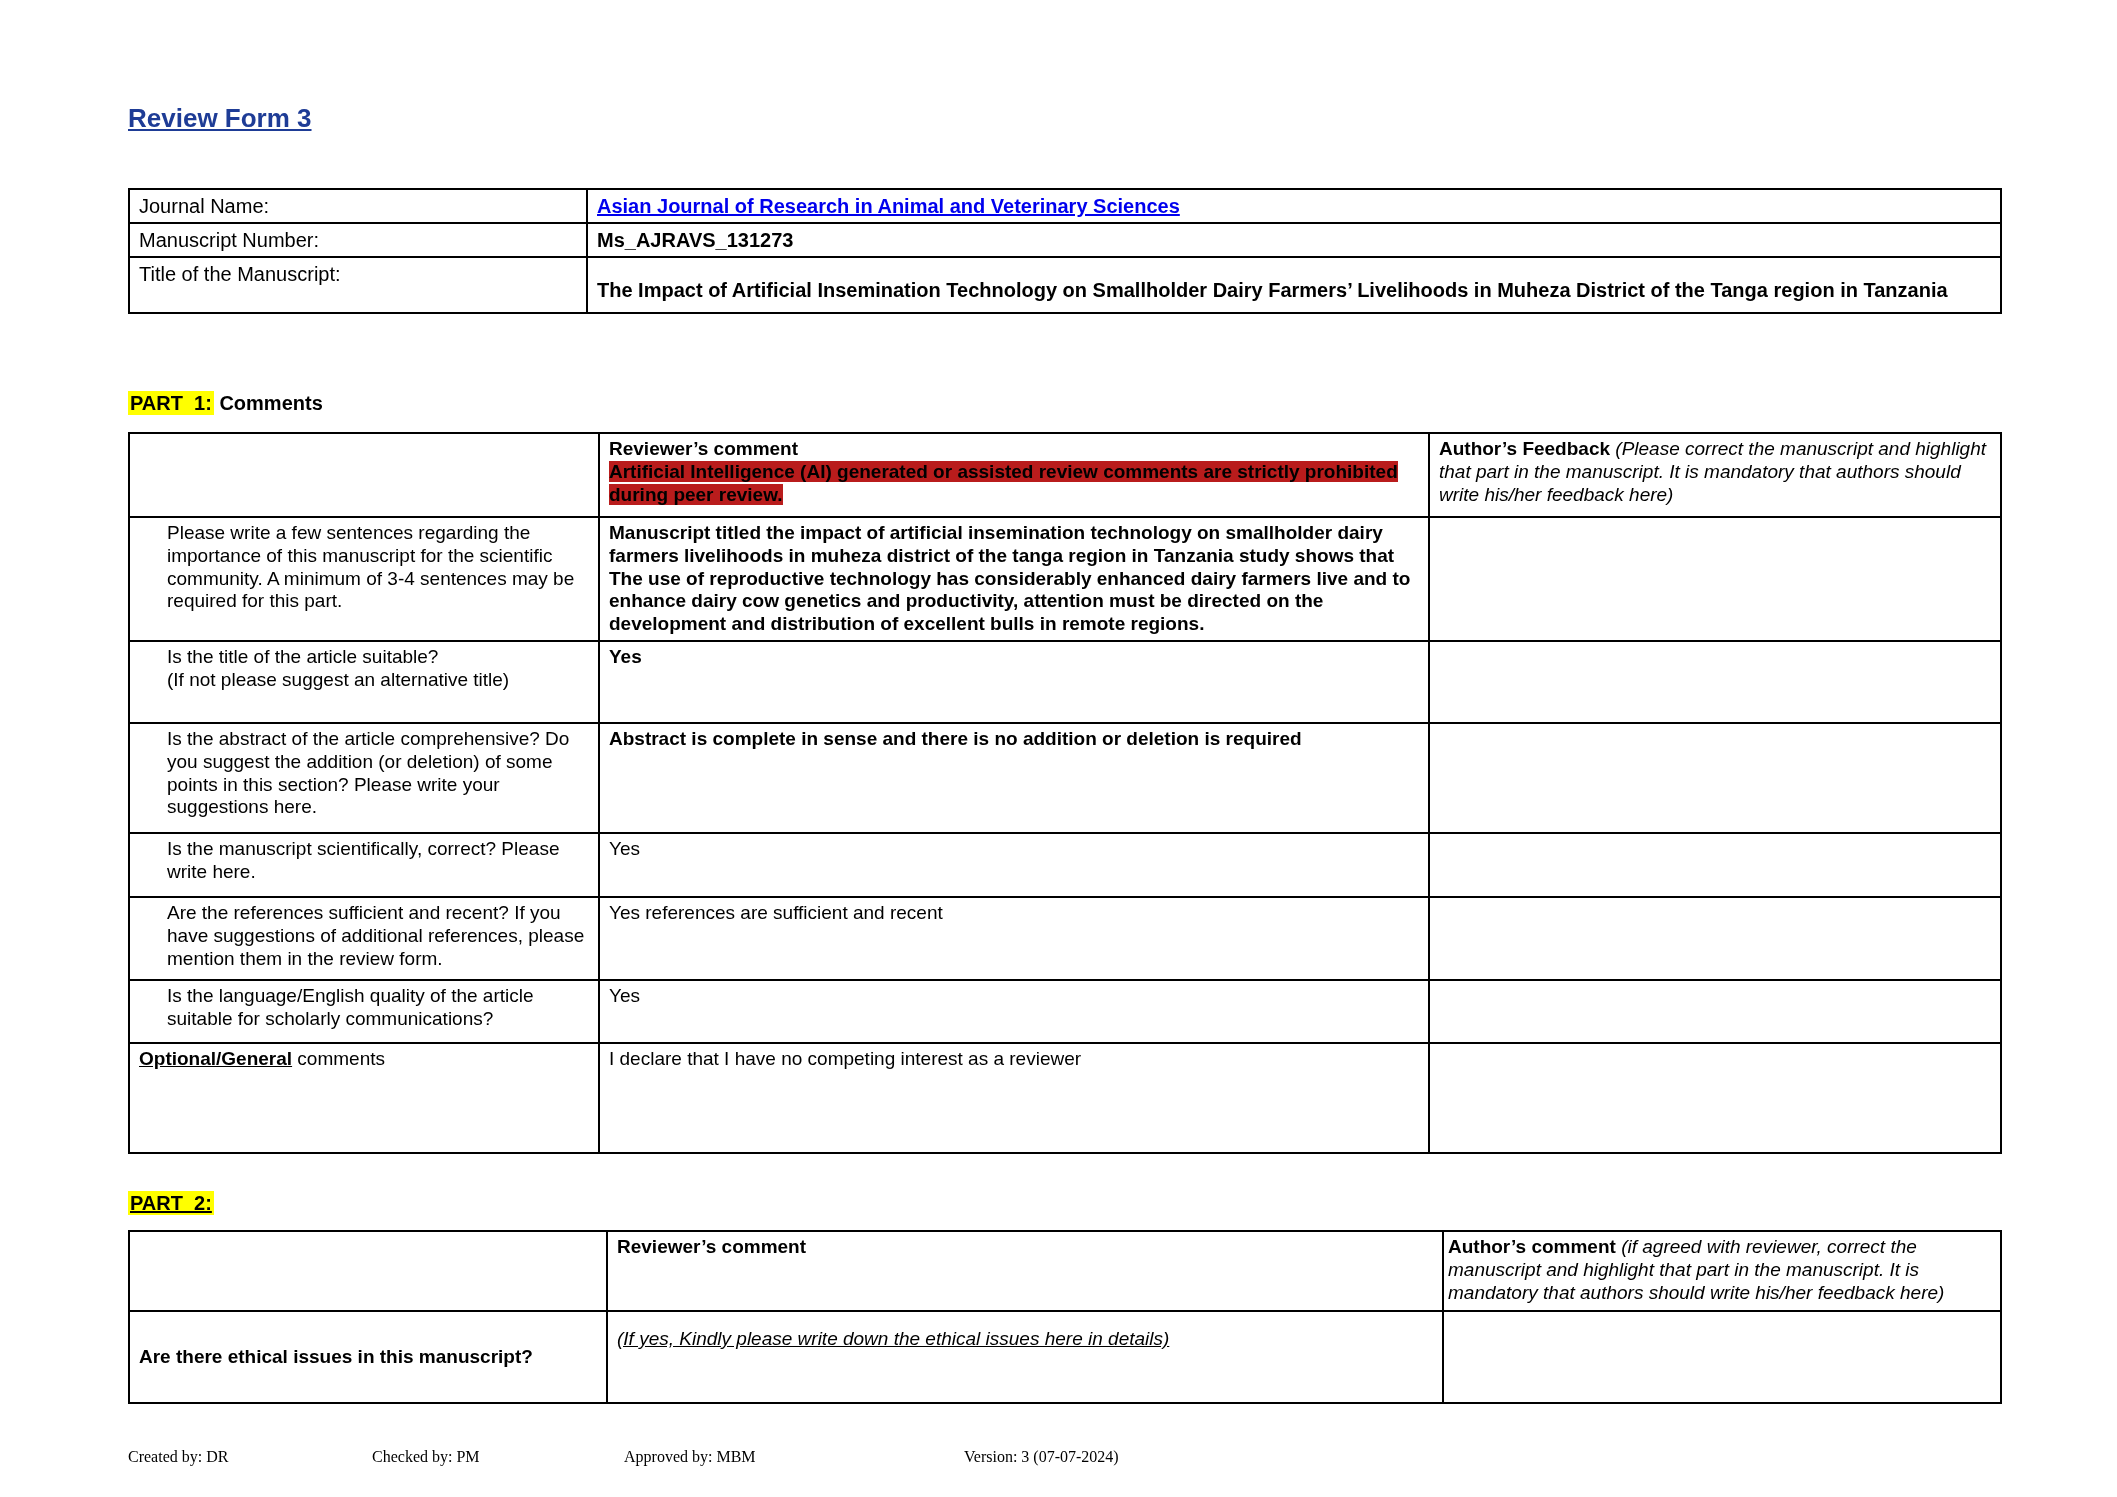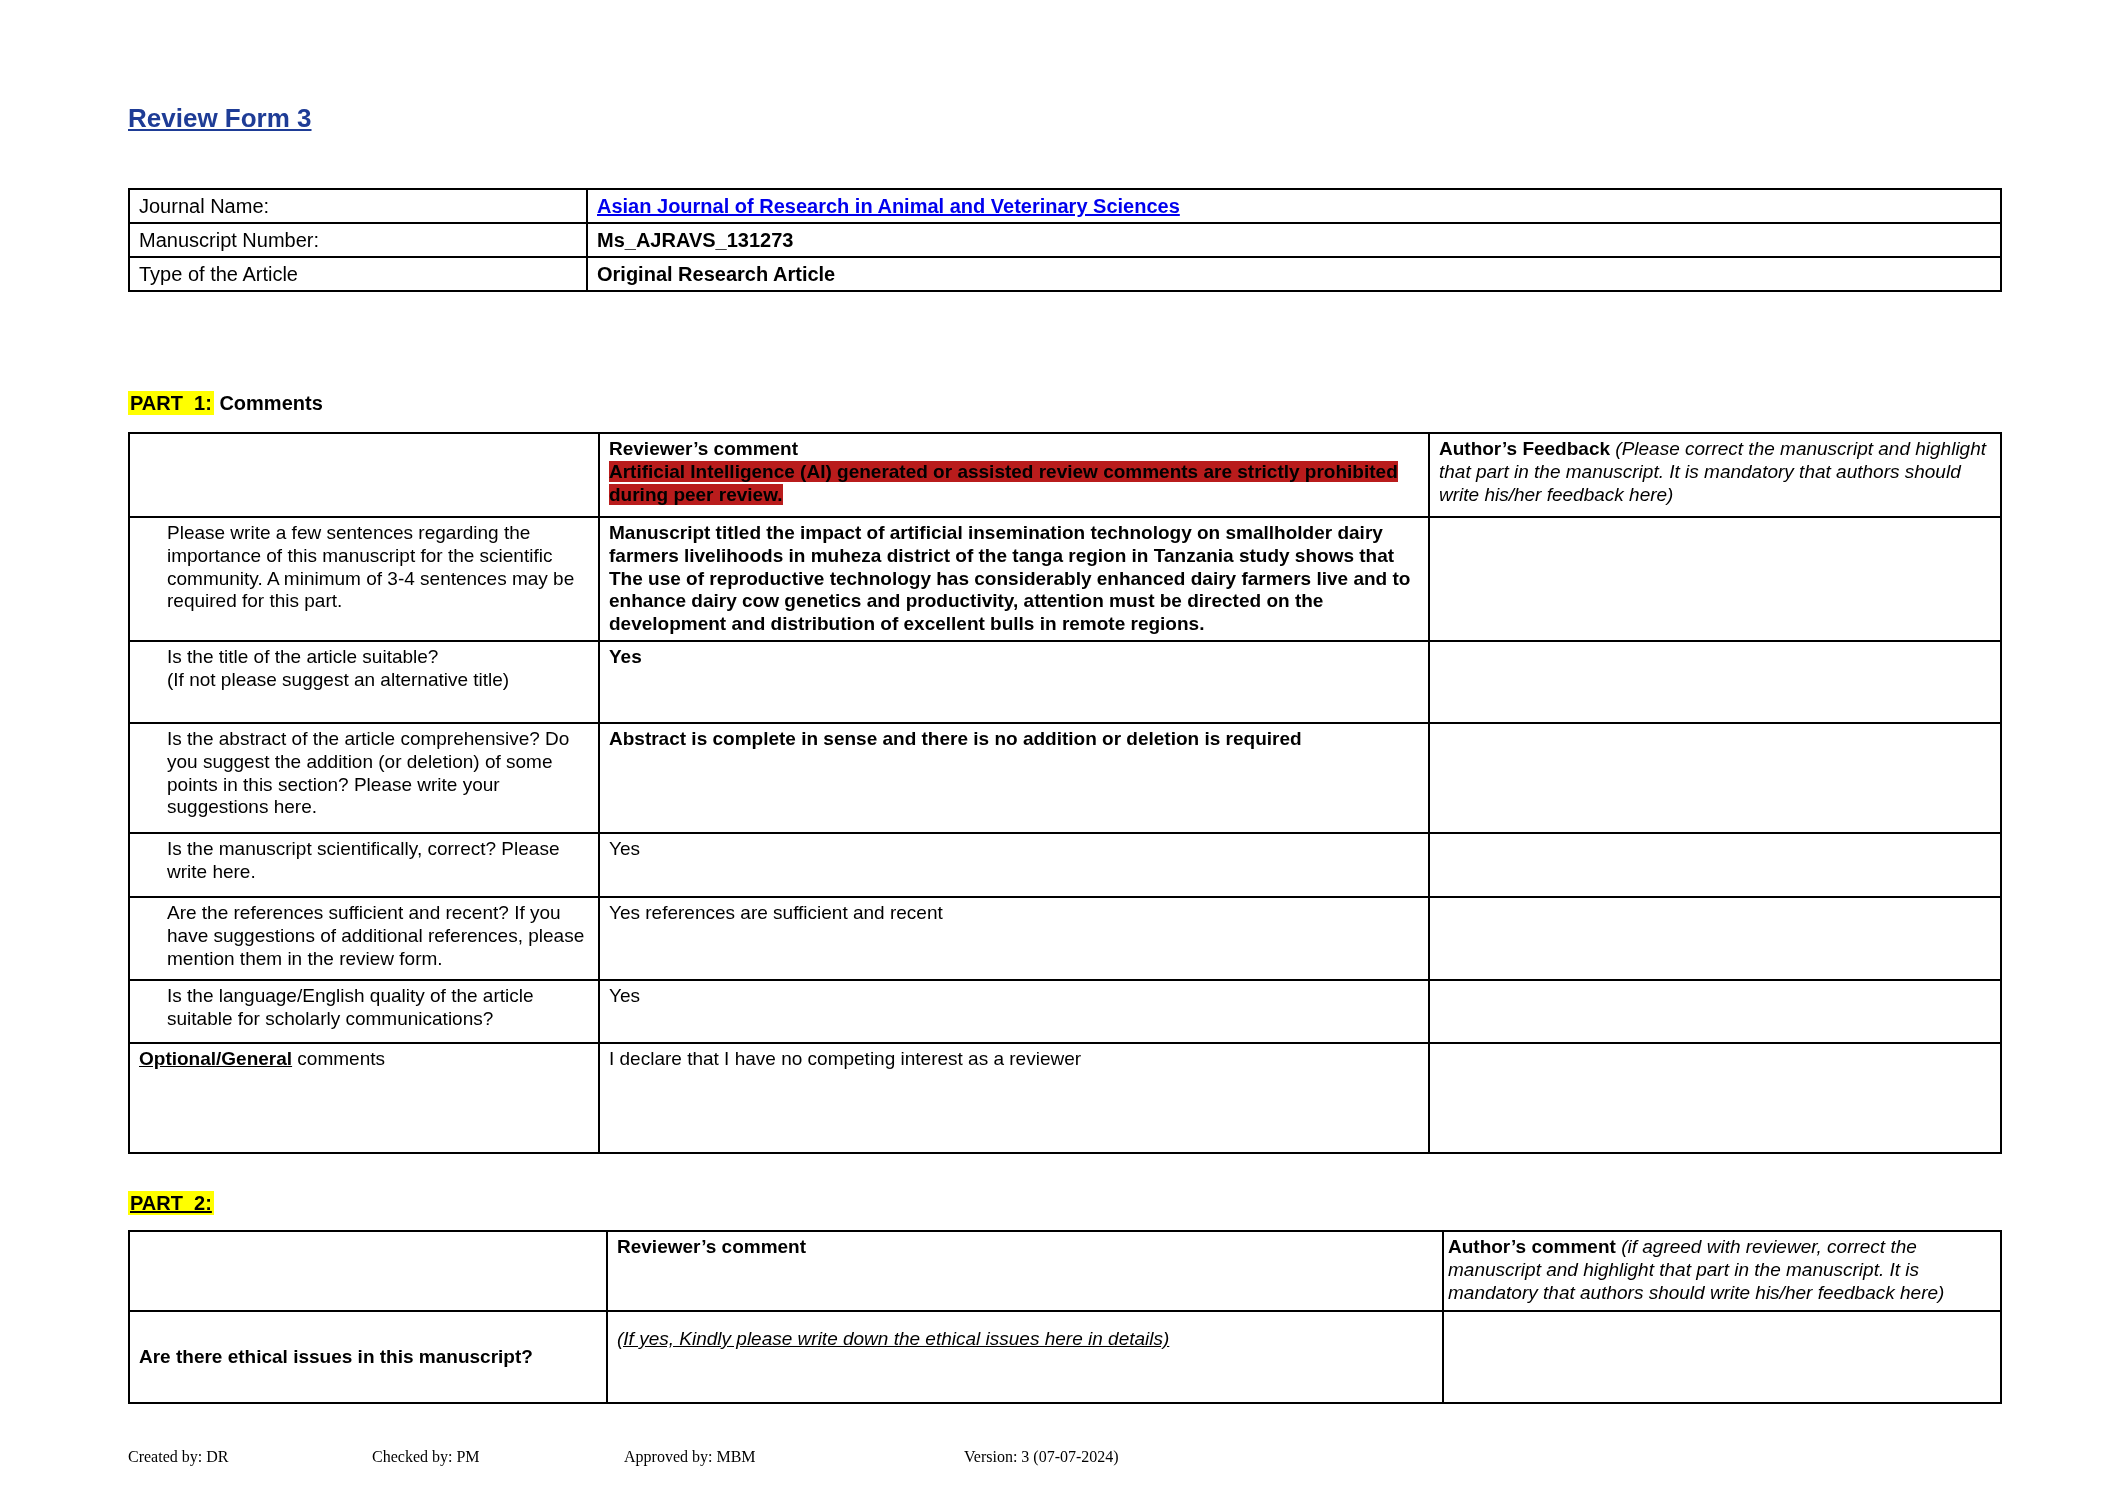--- a/index.html
+++ b/index.html
@@ -71,23 +71,23 @@
     </colgroup>
   <tbody>
       <tr class="meta-r1">
     <td>Journal Name:</td>
     <td><a href="#" class="journal-link">Asian Journal of Research in Animal and Veterinary Sciences</a></td>
   </tr>
   <tr class="meta-r2">
     <td>Manuscript Number:</td>
     <td class="meta-value">Ms_AJRAVS_131273</td>
   </tr>
-  <tr class="meta-r4">
-    <td>Type of the Article</td>
-    <td class="meta-value">Original Research Article</td>
+  <tr class="meta-r3">
+    <td>Title of the Manuscript:</td>
+    <td class="meta-value meta-title-value">The Impact of Artificial Insemination Technology on Smallholder Dairy Farmers’ Livelihoods in Muheza District of the Tanga region in Tanzania</td>
   </tr>
 </tbody>
   </table>
 
 <h2 class="section-heading p1-heading"><span class="hl-tag">PART  1:</span><span> Comments</span></h2>
 
 <table class="part1-table">
   <colgroup>
       <col style="width:470px">
       <col style="width:830px">

